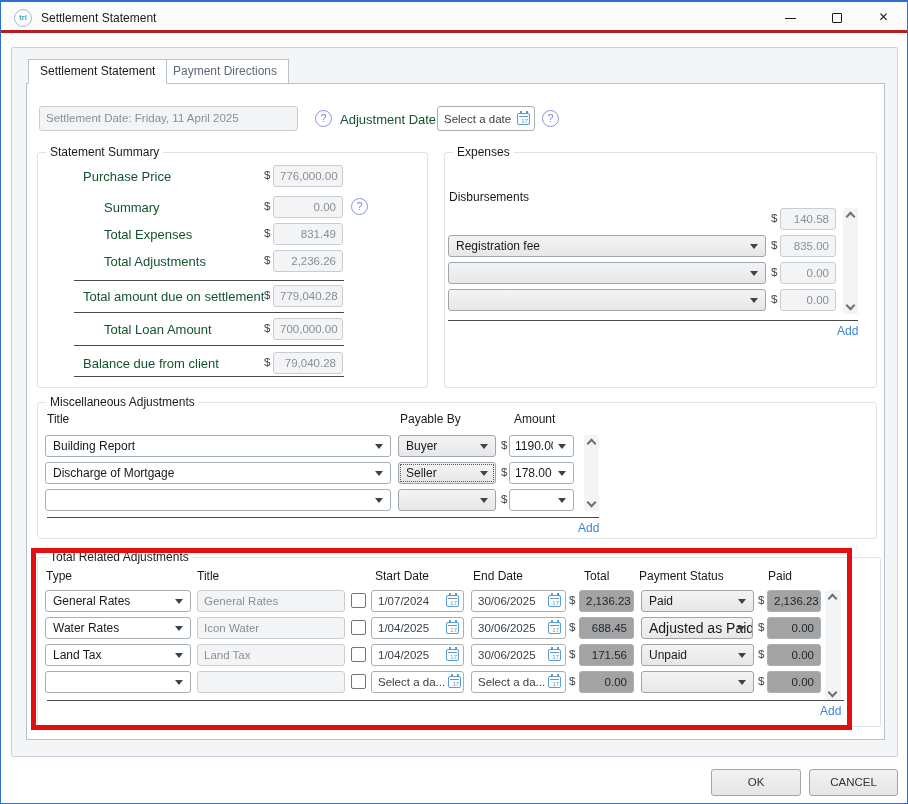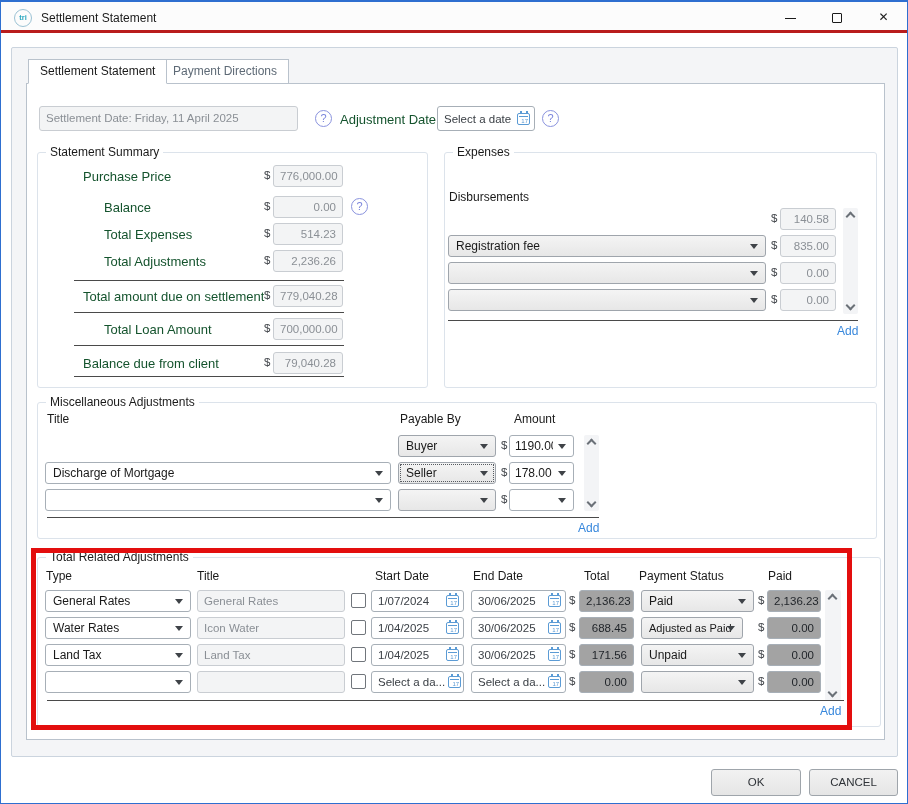--- a/index.html
+++ b/index.html
@@ -98,29 +98,29 @@
 
   <div class="fs" style="left:36px;top:150px;width:391px;height:236px">
     <span class="lg">Statement Summary</span>
   </div>
   <div class="row" style="top:163px;height:22px">
     <span class="lbl" style="left:82px;top:4px">Purchase Price</span>
     <span class="cur" style="left:263px;top:4px">$</span>
     <span class="box dis ralign" style="left:272px;top:0;width:70px">776,000.00</span>
   </div>
   <div class="row" style="top:194px;height:22px">
-    <span class="lbl" style="left:103px;top:4px">Balance</span>
+    <span class="lbl" style="left:103px;top:4px">Summary</span>
     <span class="cur" style="left:263px;top:4px">$</span>
     <span class="box dis ralign" style="left:272px;top:0;width:70px">0.00</span>
     <span class="qm" style="left:350px;top:2px">?</span>
   </div>
   <div class="row" style="top:221px;height:22px">
     <span class="lbl" style="left:103px;top:4px">Total Expenses</span>
     <span class="cur" style="left:263px;top:4px">$</span>
-    <span class="box dis ralign" style="left:272px;top:0;width:70px">514.23</span>
+    <span class="box dis ralign" style="left:272px;top:0;width:70px">831.49</span>
   </div>
   <div class="row" style="top:248px;height:22px">
     <span class="lbl" style="left:103px;top:4px">Total Adjustments</span>
     <span class="cur" style="left:263px;top:4px">$</span>
     <span class="box dis ralign" style="left:272px;top:0;width:70px">2,236.26</span>
   </div>
   <div class="sumline" style="top:278px"></div>
   <div class="row" style="top:283px;height:22px">
     <span class="lbl" style="left:82px;top:4px">Total amount due on settlement</span>
     <span class="cur" style="left:263px;top:4px">$</span>
@@ -171,20 +171,21 @@
   <div class="add" style="left:836px;top:322px">Add</div>
 
   <div class="fs" style="left:36px;top:400px;width:840px;height:137px">
     <span class="lg">Miscellaneous Adjustments</span>
   </div>
   <div class="hdr" style="left:46px;top:410px">Title</div>
   <div class="hdr" style="left:399px;top:410px">Payable By</div>
   <div class="hdr" style="left:513px;top:410px">Amount</div>
 
   <div class="row" style="top:433px;height:22px">
+    <span class="dd white" style="left:44px;width:346px"><span>Building Report</span><i class="arr"></i></span>
     <span class="dd gray" style="left:397px;width:98px"><span>Buyer</span><i class="arr"></i></span>
     <span class="cur" style="left:500px;top:4px">$</span>
     <span class="dd white" style="left:508px;width:65px;padding-left:5px"><span class="clip">1190.00</span><i class="arr"></i></span>
   </div>
   <div class="row" style="top:460px;height:22px">
     <span class="dd white" style="left:44px;width:346px"><span>Discharge of Mortgage</span><i class="arr"></i></span>
     <span class="dd gray focusdot" style="left:397px;width:98px"><span>Seller</span><i class="arr"></i></span>
     <span class="cur" style="left:500px;top:4px">$</span>
     <span class="dd white" style="left:508px;width:65px;padding-left:5px"><span class="clip">178.00</span><i class="arr"></i></span>
   </div>
@@ -245,21 +246,21 @@
         </span>
       </span>
     <span class="dp" style="left:470px;width:95px">
         <span>30/06/2025</span>
         <span class="cal">
           <i></i>
         </span>
       </span>
     <span class="cur" style="left:568px;top:4px">$</span>
     <span class="box wht ralign" style="left:578px;top:0;width:55px">688.45</span>
-    <span class="dd gray" style="left:640px;width:102px;padding-right:16px;font-size:11px"><span>Adjusted as Paid</span><i class="arr"></i></span>
+    <span class="dd gray" style="left:640px;width:112px;padding-right:16px;font-size:14px"><span>Adjusted as Paid</span><i class="arr"></i></span>
     <span class="cur" style="left:757px;top:4px">$</span>
     <span class="box wht ralign" style="left:766px;top:0;width:54px">0.00</span>
   </div>
   <div class="row" style="top:642px;height:22px">
     <span class="dd white" style="left:44px;width:146px"><span>Land Tax</span><i class="arr"></i></span>
     <span class="box dis" style="left:196px;top:0;width:148px">Land Tax</span>
     <span class="cb" style="left:350px;top:3px"></span>
     <span class="dp" style="left:370px;width:93px">
         <span>1/04/2025</span>
         <span class="cal">

